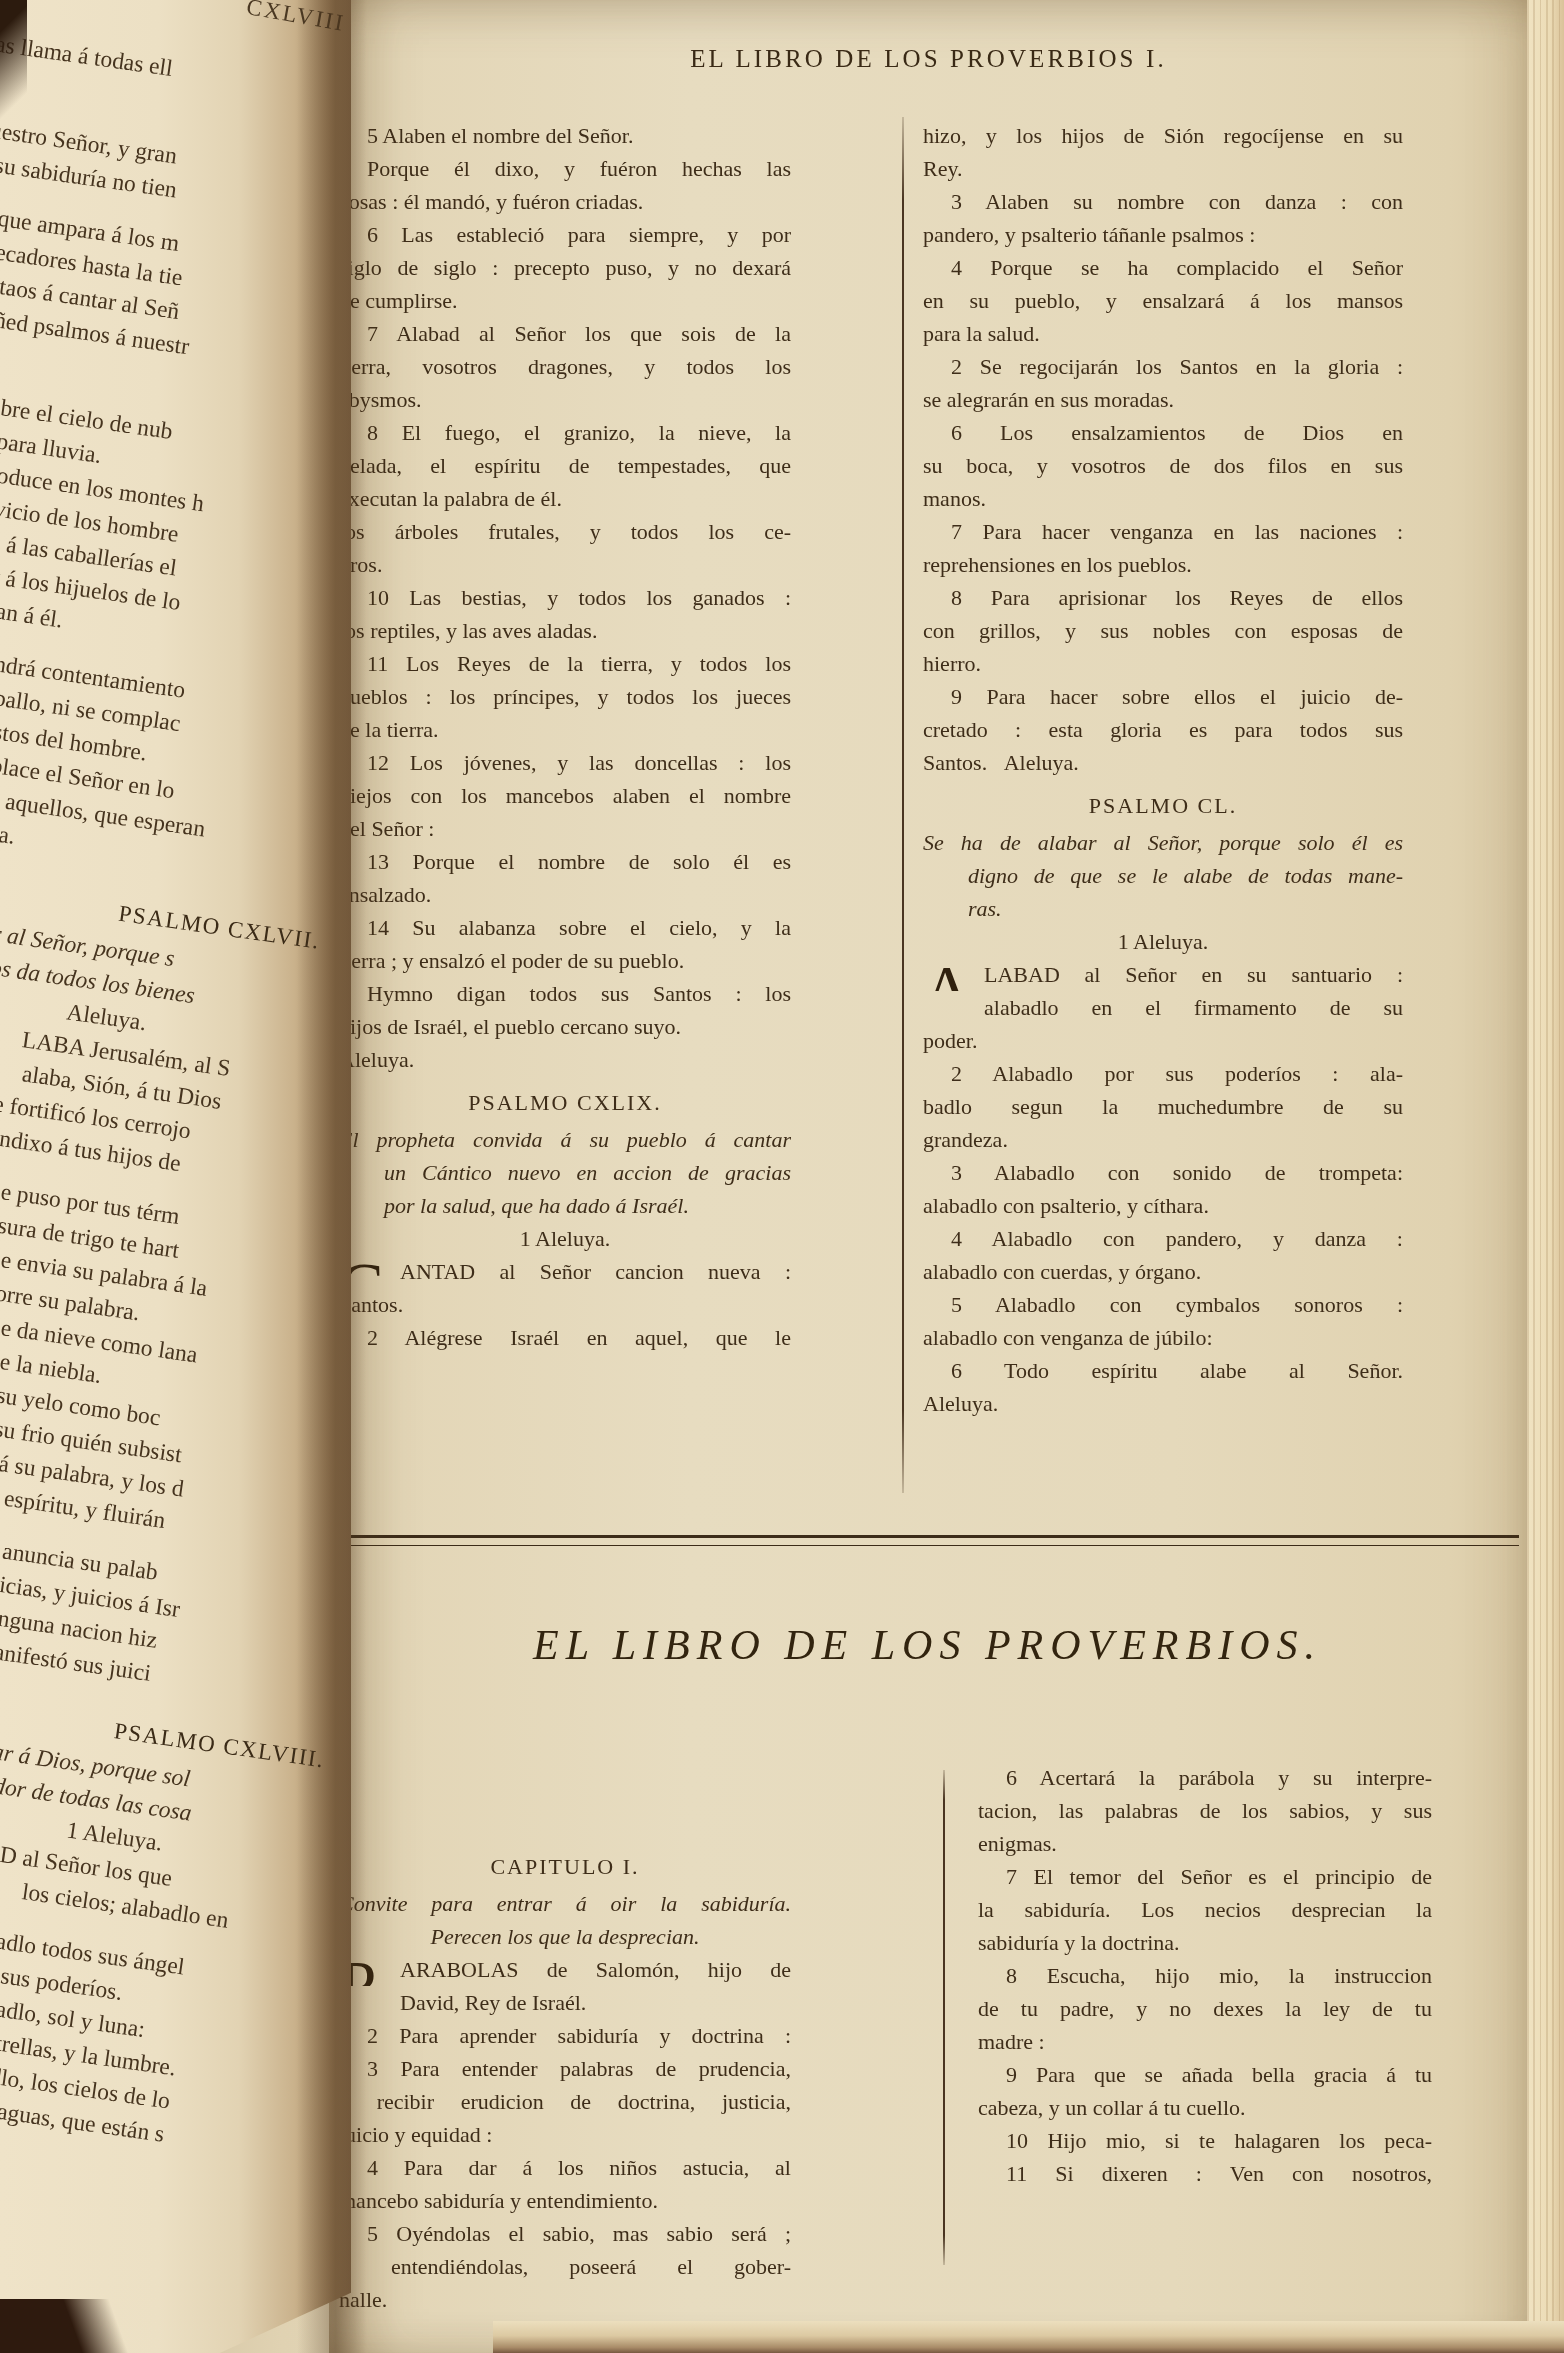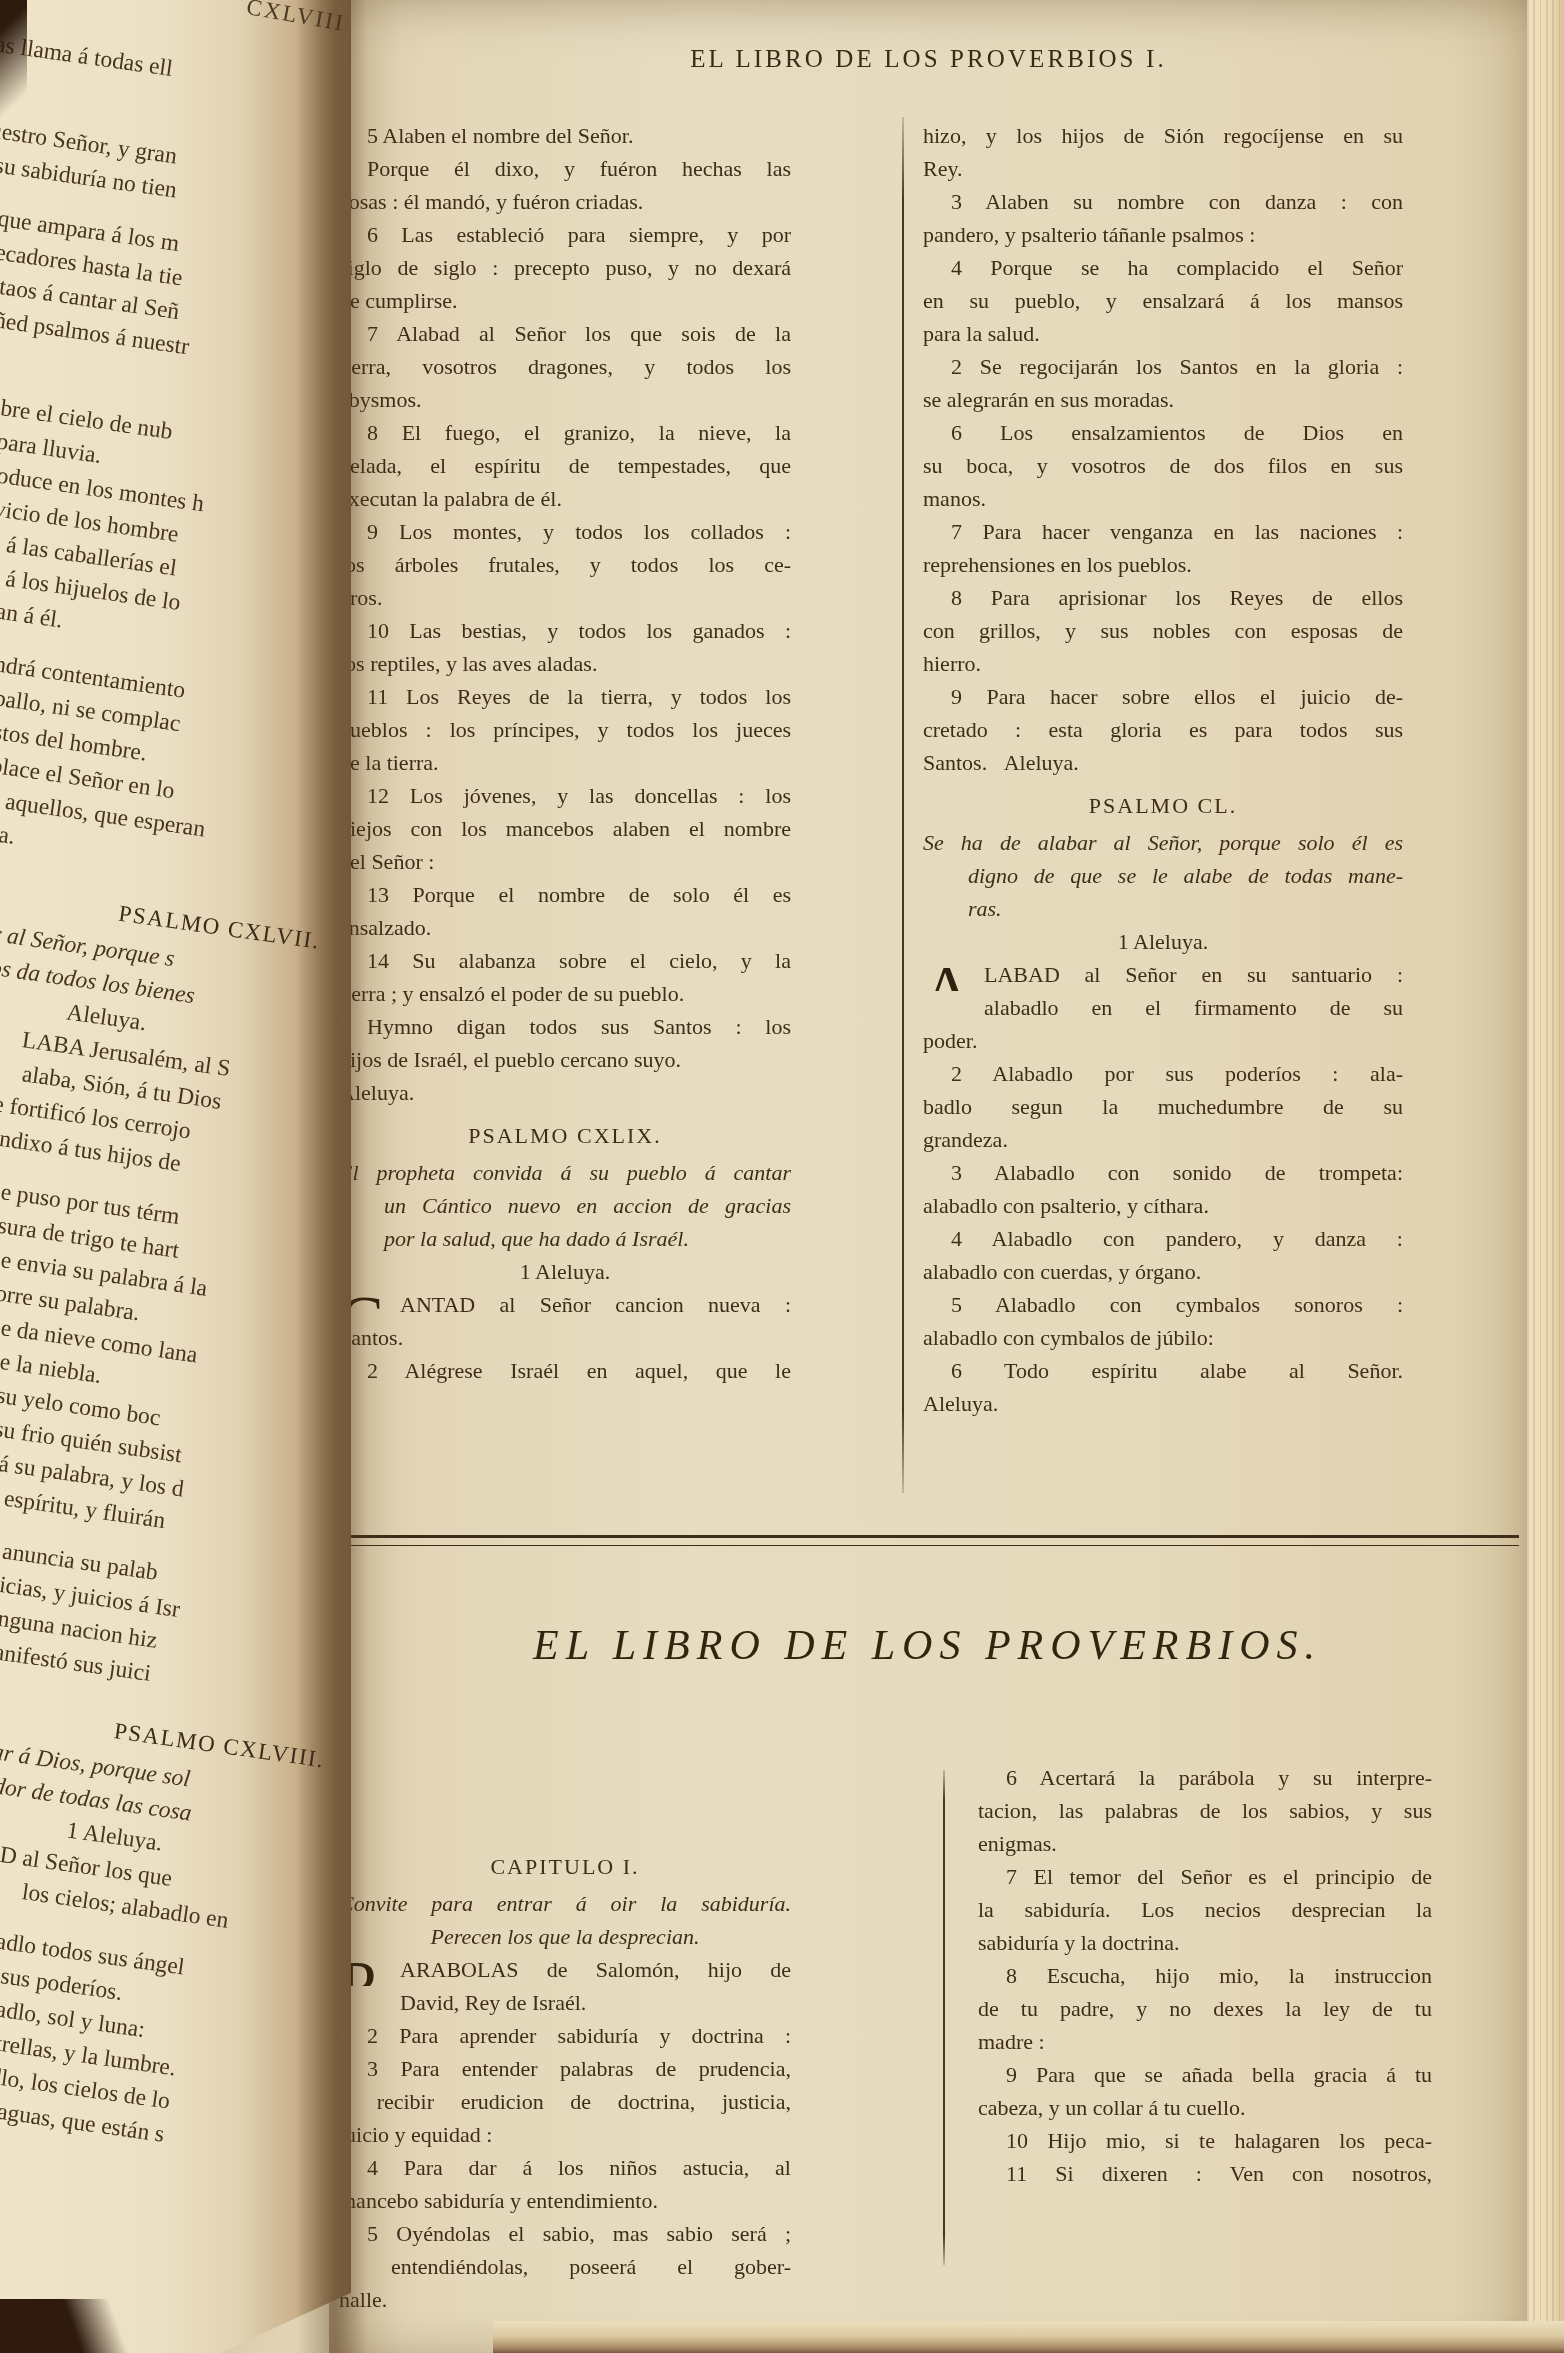--- a/index.html
+++ b/index.html
@@ -91,21 +91,20 @@
       <div class="ln s-b"><span class="lt">cosas : él mandó, y fuéron criadas.</span></div>
       <div class="ln s-n s-j"><span class="lt">6 Las estableció para siempre, y por</span></div>
       <div class="ln s-j"><span class="lt">siglo de siglo : precepto puso, y no dexará</span></div>
       <div class="ln s-b"><span class="lt">de cumplirse.</span></div>
       <div class="ln s-n s-j"><span class="lt">7 Alabad al Señor los que sois de la</span></div>
       <div class="ln s-j"><span class="lt">tierra, vosotros dragones, y todos los</span></div>
       <div class="ln s-b"><span class="lt">abysmos.</span></div>
       <div class="ln s-n s-j"><span class="lt">8 El fuego, el granizo, la nieve, la</span></div>
       <div class="ln s-j"><span class="lt">helada, el espíritu de tempestades, que</span></div>
       <div class="ln s-b"><span class="lt">executan la palabra de él.</span></div>
-      <div class="ln s-n s-j"><span class="lt">9 Los montes, y todos los collados :</span></div>
       <div class="ln s-j"><span class="lt">los árboles frutales, y todos los ce-</span></div>
       <div class="ln s-b"><span class="lt">dros.</span></div>
       <div class="ln s-n s-j"><span class="lt">10 Las bestias, y todos los ganados :</span></div>
       <div class="ln s-b"><span class="lt">los reptiles, y las aves aladas.</span></div>
       <div class="ln s-n s-j"><span class="lt">11 Los Reyes de la tierra, y todos los</span></div>
       <div class="ln s-j"><span class="lt">pueblos : los príncipes, y todos los jueces</span></div>
       <div class="ln s-b"><span class="lt">de la tierra.</span></div>
       <div class="ln s-n s-j"><span class="lt">12 Los jóvenes, y las doncellas : los</span></div>
       <div class="ln s-j"><span class="lt">viejos con los mancebos alaben el nombre</span></div>
       <div class="ln s-b"><span class="lt">del Señor :</span></div>
@@ -155,21 +154,21 @@
       <div class="ln s-j s-cap2"><span class="lt">alabadlo en el firmamento de su</span></div>
       <div class="ln s-b"><span class="lt">poder.</span></div>
       <div class="ln s-n s-j"><span class="lt">2 Alabadlo por sus poderíos : ala-</span></div>
       <div class="ln s-j"><span class="lt">badlo segun la muchedumbre de su</span></div>
       <div class="ln s-b"><span class="lt">grandeza.</span></div>
       <div class="ln s-n s-j"><span class="lt">3 Alabadlo con sonido de trompeta:</span></div>
       <div class="ln s-b"><span class="lt">alabadlo con psalterio, y cíthara.</span></div>
       <div class="ln s-n s-j"><span class="lt">4 Alabadlo con pandero, y danza :</span></div>
       <div class="ln s-b"><span class="lt">alabadlo con cuerdas, y órgano.</span></div>
       <div class="ln s-n s-j"><span class="lt">5 Alabadlo con cymbalos sonoros :</span></div>
-      <div class="ln s-b"><span class="lt">alabadlo con cymbalos de júbilo:</span></div>
+      <div class="ln s-b"><span class="lt">alabadlo con venganza de júbilo:</span></div>
       <div class="ln s-n s-j"><span class="lt">6 Todo espíritu alabe al Señor.</span></div>
       <div class="ln s-b"><span class="lt">Aleluya.</span></div>
     </div>
 
   <div id="section-rule"></div>
 
   <div id="prov-title">EL LIBRO DE LOS PROVERBIOS.</div>
 
   <div id="rule-prov" class="col-rule"></div>
 

